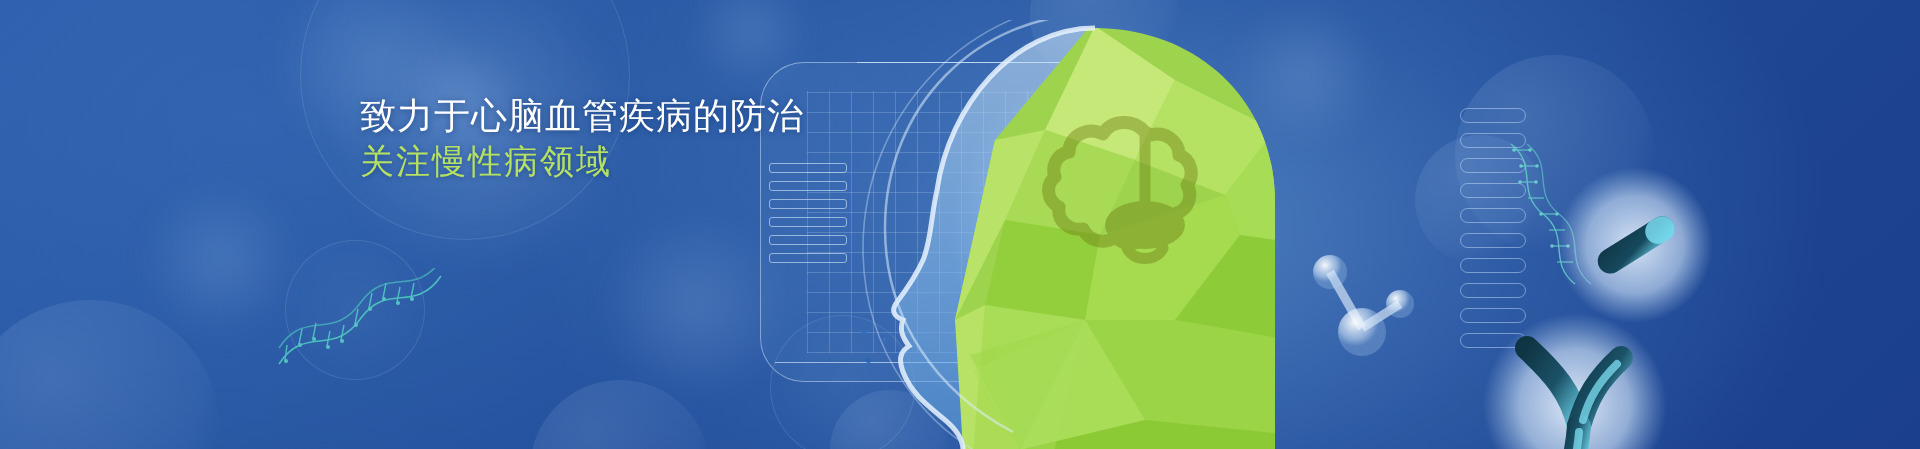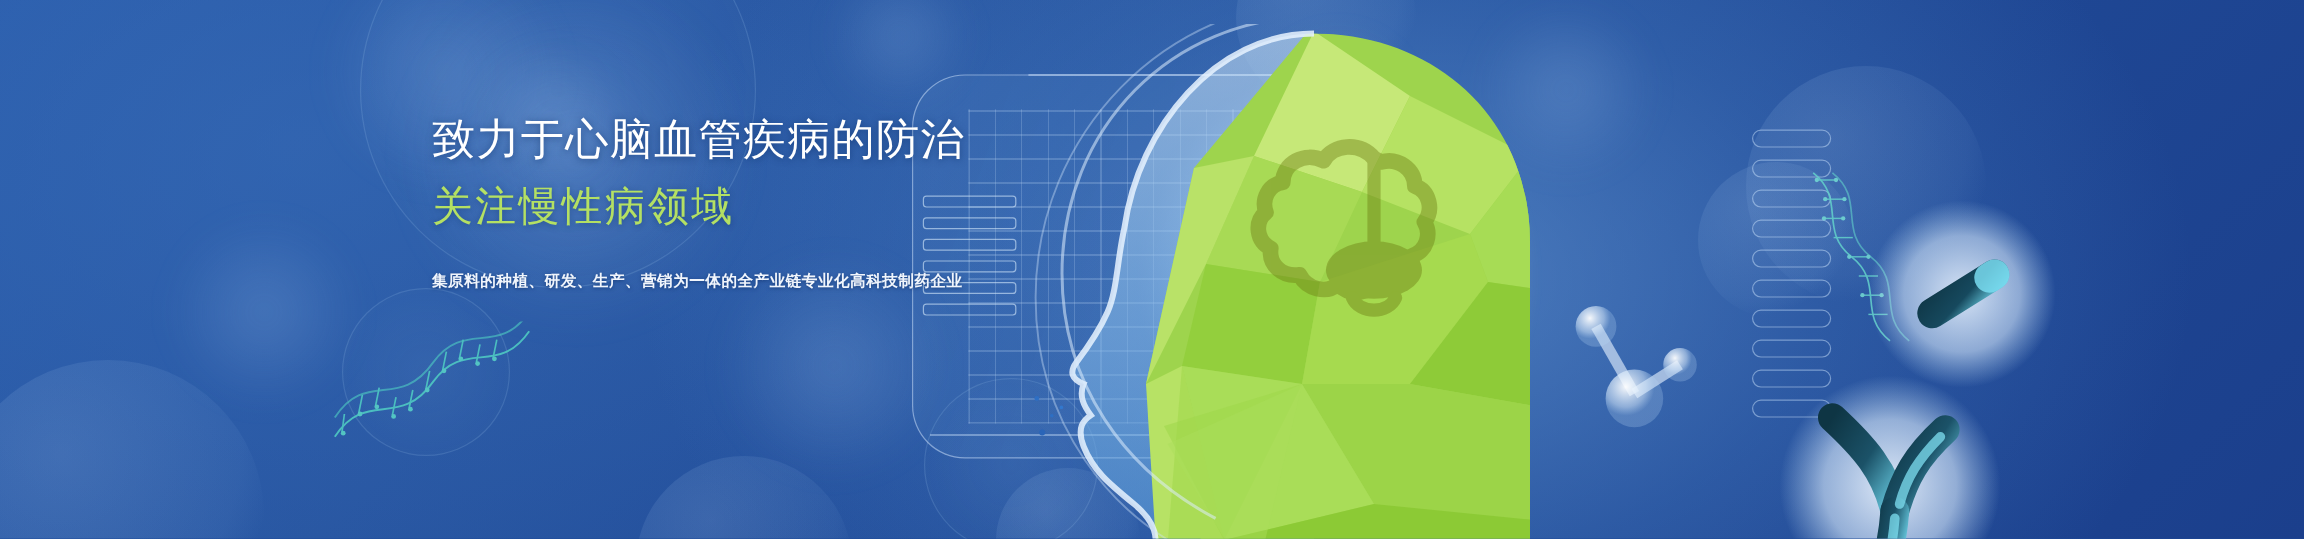--- a/index.html
+++ b/index.html
@@ -78,21 +78,21 @@
   .cell { position:absolute; }
 
   
   #copy { position:absolute; left:360px; top:95px; width:420px; }
   #headline {
     font-size:36px; font-weight:normal; color:#ffffff;
     letter-spacing:1px; line-height:1.18; white-space:nowrap;
     text-shadow:0 1px 6px rgba(10,40,95,0.55);
   }
   #subline {
-    margin-top:15px;
+    margin-top:4px;
     font-size:34px; font-weight:normal; color:#b4e063;
     letter-spacing:2px; line-height:1.2; white-space:nowrap;
     text-shadow:0 1px 5px rgba(10,45,95,0.45);
   }
   #tagline {
     margin-top:32px;
     font-size:13px; font-weight:bold; color:#f0f5fc;
     letter-spacing:0.4px; white-space:nowrap;
     text-shadow:0 1px 3px rgba(10,40,95,0.6);
   }
@@ -335,16 +335,15 @@
   </svg>
 
   <div class="bokeh" style="left:862px; top:330px; width:4px; height:4px; background:#2e6fc4;"></div>
   <div class="bokeh" style="left:875px; top:345px; width:3px; height:3px; background:#2e6fc4;"></div>
   <div class="bokeh" style="left:866px; top:358px; width:5px; height:5px; background:#2a65b8;"></div>
   <div class="bokeh" style="left:883px; top:338px; width:3px; height:3px; background:#3278ce;"></div>
 
   <div id="copy">
     <div id="headline">致力于心脑血管疾病的防治</div>
     <div id="subline">关注慢性病领域</div>
-    <div id="tagline">集原料的种植、研发、生产、营销为一体的全产业链专业化高科技制药企业</div>
   </div>
 
 </div>
 
 </body></html>

